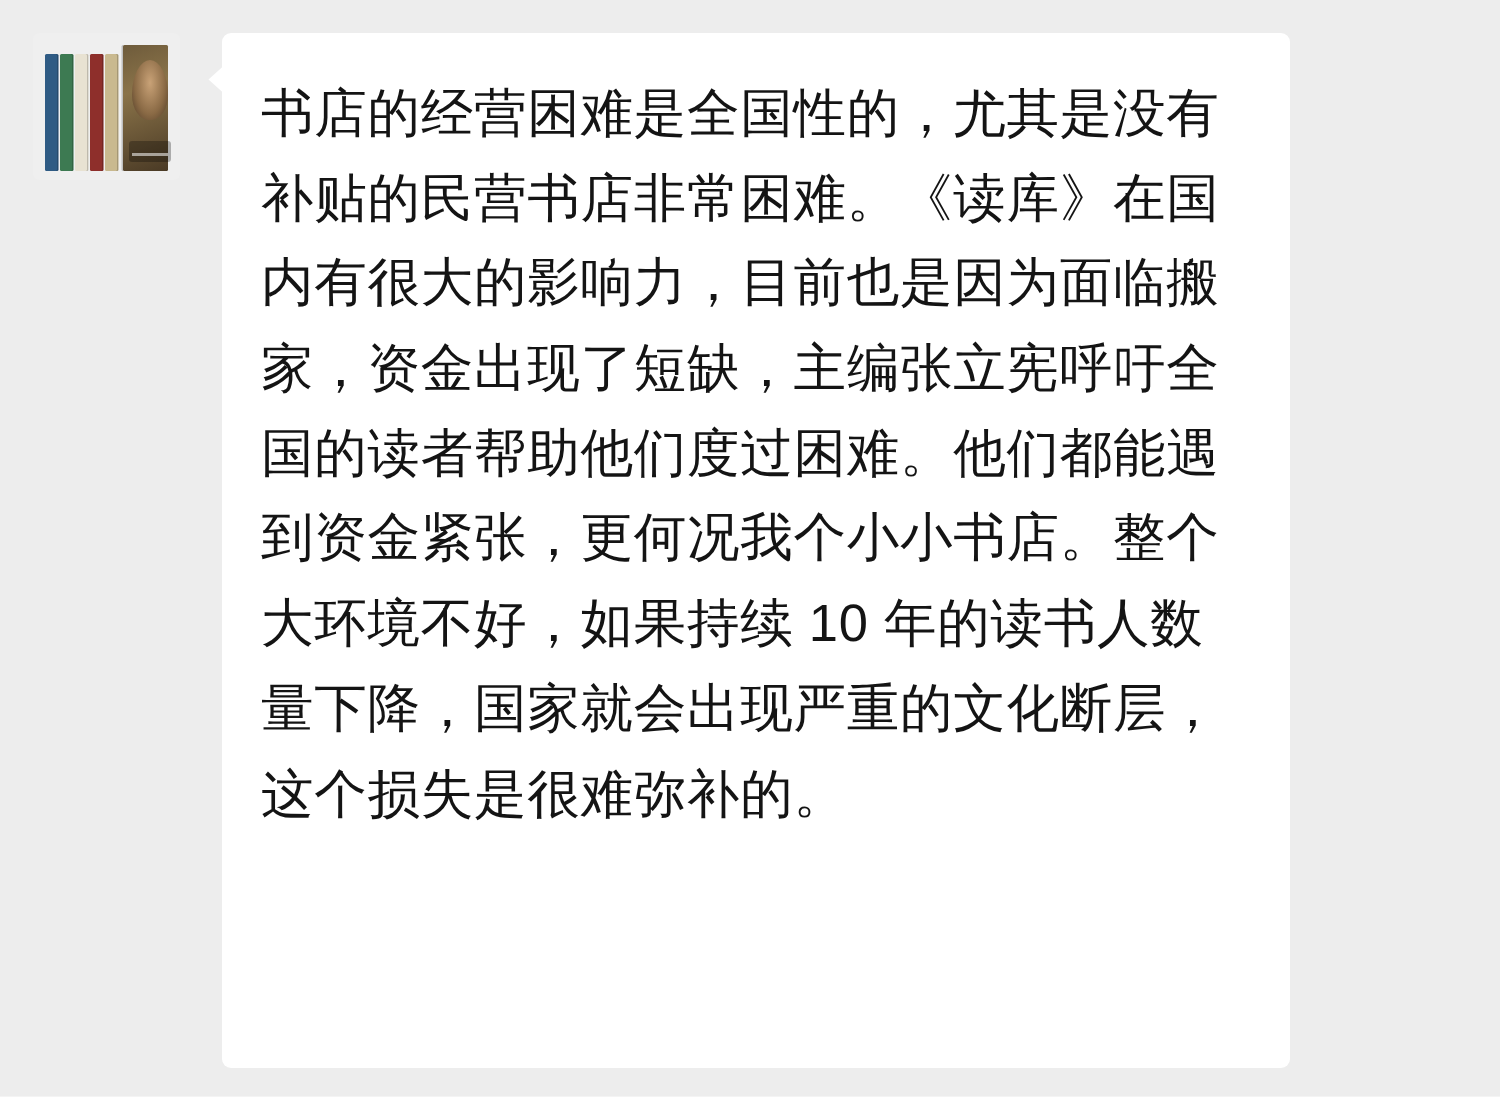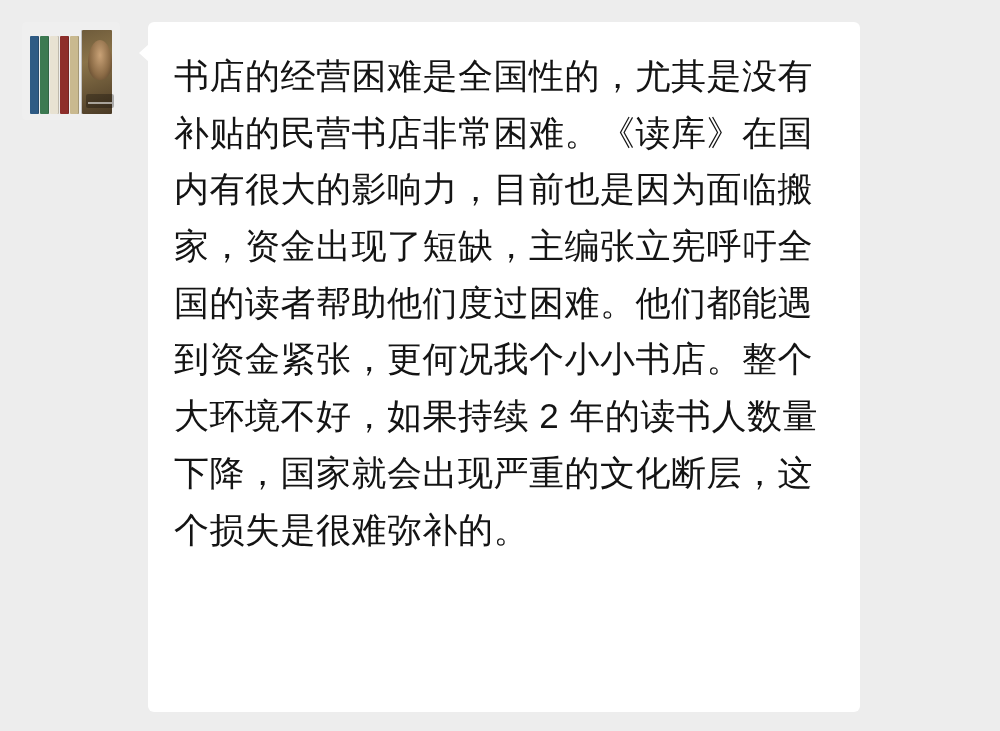--- a/index.html
+++ b/index.html
@@ -142,17 +142,17 @@
         <div class="book b5"></div>
         <div class="cover">
           <div class="face"></div>
           <div class="cap"></div>
           <div class="cap-line"></div>
         </div>
       </div>
     </div>
 
     <div class="bubble">
-      <div class="bubble-text">书店的经营困难是全国性的，尤其是没有补贴的民营书店非常困难。《读库》在国内有很大的影响力，目前也是因为面临搬家，资金出现了短缺，主编张立宪呼吁全国的读者帮助他们度过困难。他们都能遇到资金紧张，更何况我个小小书店。整个大环境不好，如果持续 2 年的读书人数量下降，国家就会出现严重的文化断层，这个损失是很难弥补的。</div>
+      <div class="bubble-text">书店的经营困难是全国性的，尤其是没有补贴的民营书店非常困难。《读库》在国内有很大的影响力，目前也是因为面临搬家，资金出现了短缺，主编张立宪呼吁全国的读者帮助他们度过困难。他们都能遇到资金紧张，更何况我个小小书店。整个大环境不好，如果持续 10 年的读书人数量下降，国家就会出现严重的文化断层，这个损失是很难弥补的。</div>
     </div>
 
   </div>
 </div>
 
 </body></html>

